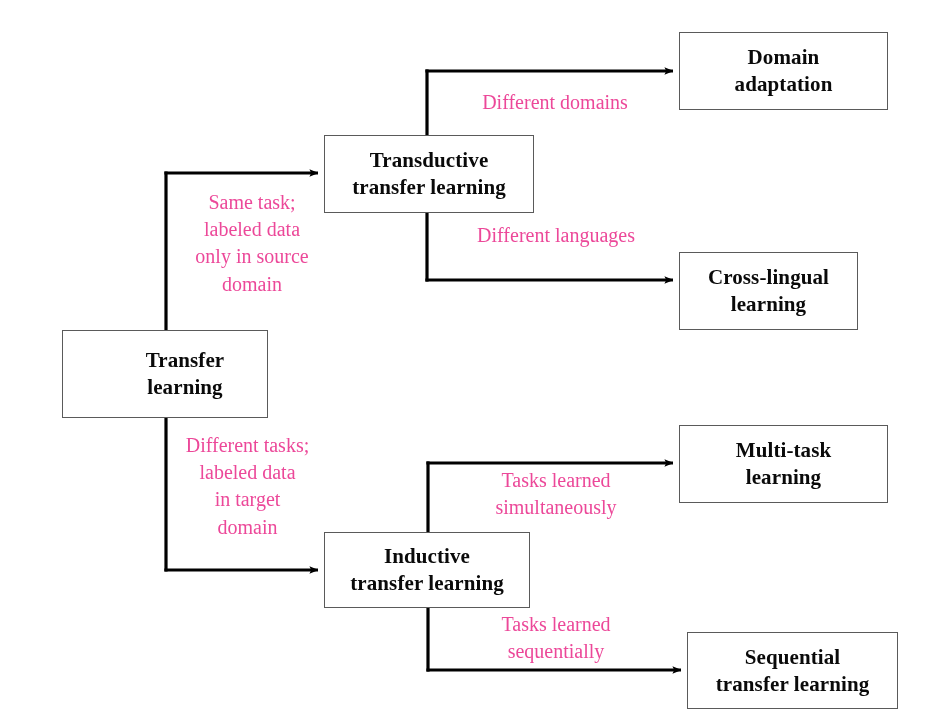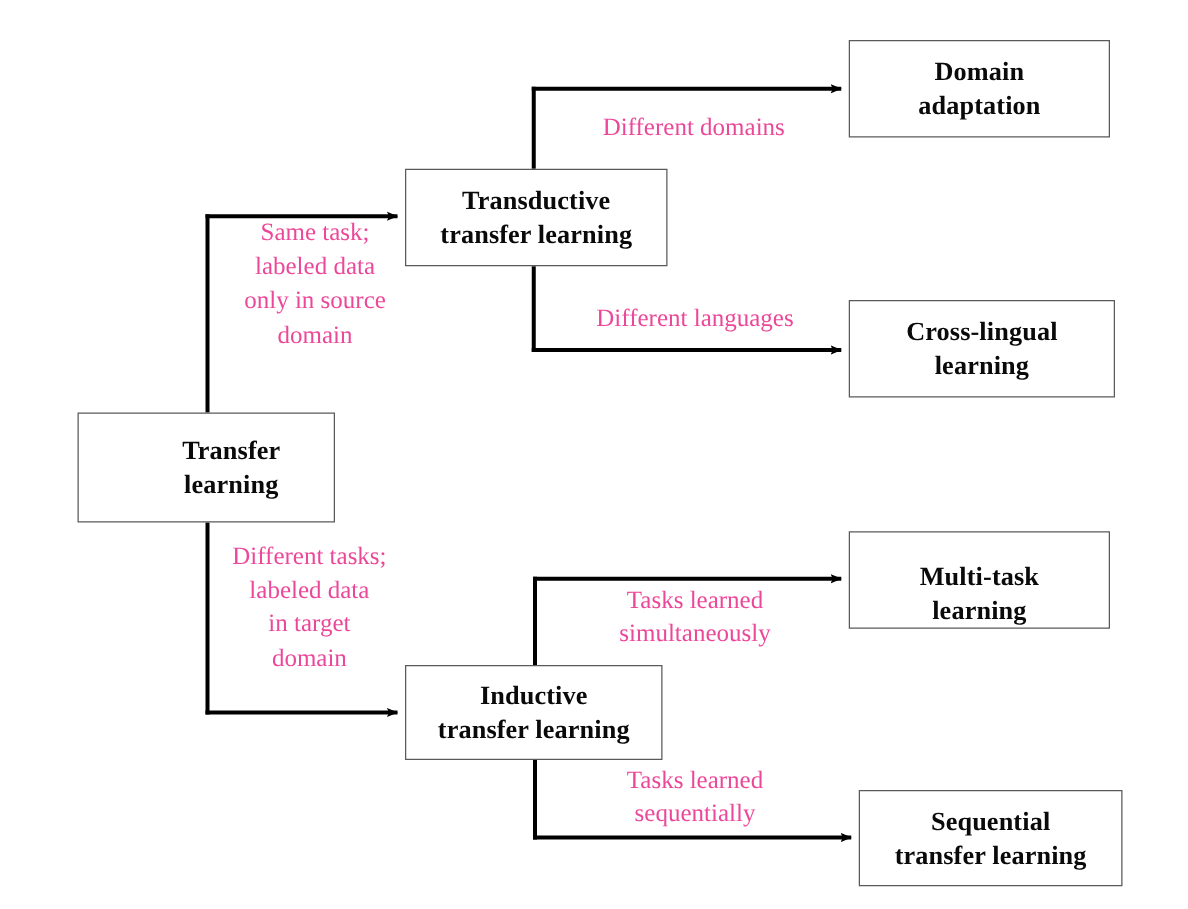--- a/index.html
+++ b/index.html
@@ -116,54 +116,54 @@
   <div class="node" style="left:324px; top:532px; width:206px; height:76px;">
     <span class="ln">Inductive</span>
     <span class="ln">transfer learning</span>
   </div>
 
   <div class="node" style="left:679px; top:32px; width:209px; height:78px;">
     <span class="ln">Domain</span>
     <span class="ln">adaptation</span>
   </div>
 
-  <div class="node" style="left:679px; top:240px; width:213px; height:78px;">
+  <div class="node" style="left:679px; top:252px; width:179px; height:78px;">
     <span class="ln">Cross-lingual</span>
     <span class="ln">learning</span>
   </div>
 
-  <div class="node" style="left:679px; top:425px; width:209px; height:78px;justify-content:flex-end;">
+  <div class="node" style="left:679px; top:425px; width:209px; height:78px;">
     <span class="ln">Multi-task</span>
     <span class="ln">learning</span>
   </div>
 
   <div class="node" style="left:687px; top:632px; width:211px; height:77px;justify-content:center;">
     <span class="ln">Sequential</span>
     <span class="ln">transfer learning</span>
   </div>
 
-  <div class="edge-label" style="left:176px; top:173px; width:152px;">
+  <div class="edge-label" style="left:176px; top:189px; width:152px;">
     <span class="ln">Same task;</span>
     <span class="ln">labeled data</span>
     <span class="ln">only in source</span>
     <span class="ln">domain</span>
   </div>
 
   <div class="edge-label" style="left:170px; top:432px; width:155px;">
     <span class="ln">Different tasks;</span>
     <span class="ln">labeled data</span>
     <span class="ln">in target</span>
     <span class="ln">domain</span>
   </div>
 
   <div class="edge-label" style="left:455px; top:89px; width:200px;">
     <span class="ln">Different domains</span>
   </div>
 
-  <div class="edge-label" style="left:452px; top:242px; width:208px;">
+  <div class="edge-label" style="left:452px; top:222px; width:208px;">
     <span class="ln">Different languages</span>
   </div>
 
   <div class="edge-label" style="left:470px; top:467px; width:172px;">
     <span class="ln">Tasks learned</span>
     <span class="ln">simultaneously</span>
   </div>
 
   <div class="edge-label" style="left:470px; top:611px; width:172px;">
     <span class="ln">Tasks learned</span>

